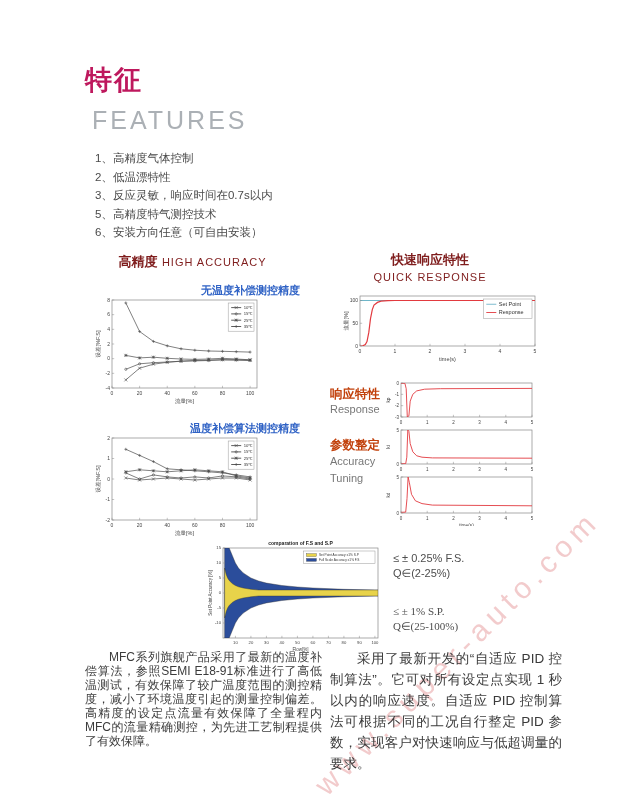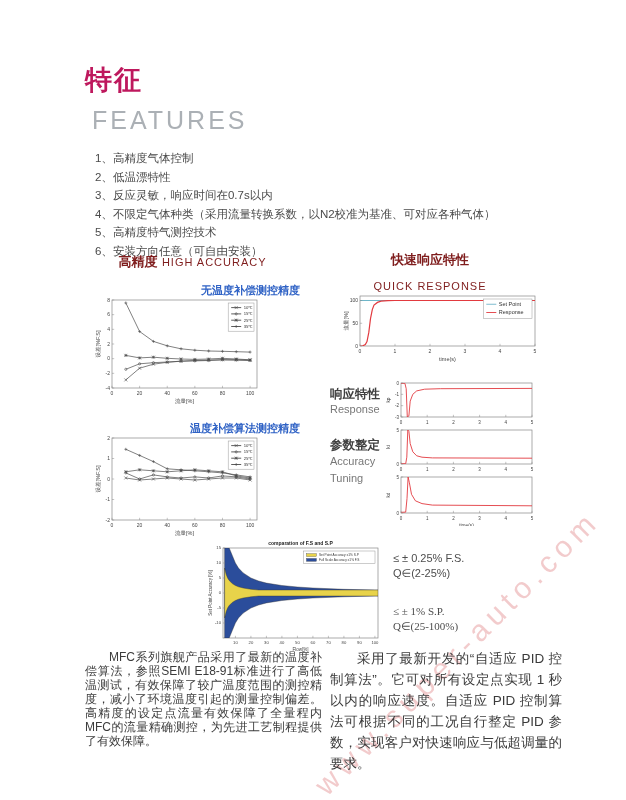--- a/index.html
+++ b/index.html
@@ -12,34 +12,34 @@
          color:#be185d;letter-spacing:2px;z-index:2;}
   .subtitle{position:absolute;left:85px;top:106px;font-size:25px;color:#abb0b5;
             letter-spacing:3px;z-index:2;margin-left:7px;}
   .features{position:absolute;left:95px;top:149px;font-size:11.5px;color:#4a4a4a;
             line-height:18.5px;z-index:2;}
   .colhead{position:absolute;text-align:center;color:#7f1d1d;z-index:2;}
   #lh{left:85px;top:252px;width:215px;}
   #rh{left:345px;top:250px;width:170px;}
   .colhead .zh{font-size:13px;font-weight:600;}
   .colhead .en{font-size:11px;letter-spacing:1px;}
-  #rh .en{display:block;margin-top:11px;}
+  #rh .en{display:block;margin-top:2px;}
   .ctitle{position:absolute;left:85px;width:215px;text-align:right;font-size:11px;
           font-weight:600;color:#2f62c5;z-index:2;}
   #ct0{top:283px;} #ct1{top:421px;}
   .chart{position:absolute;z-index:2;background:#fff;}
   #chart0{left:90px;top:296px;width:172px;height:114px;}
   #chart1{left:90px;top:434px;width:172px;height:108px;}
   #chart2{left:338px;top:292px;width:202px;height:74px;}
   #chart3{left:386px;top:380px;width:150px;height:50px;}
   #chart4{left:386px;top:427px;width:150px;height:50px;}
   #chart5{left:386px;top:474px;width:150px;height:52px;}
   #chart6{left:196px;top:538px;width:186px;height:122px;}
   .slabel{position:absolute;z-index:2;}
-  .slabel.zh{font-size:12.5px;font-weight:600;color:#404040;}
+  .slabel.zh{font-size:12.5px;font-weight:600;color:#c2410c;}
   .slabel.en{font-size:11px;color:#777;}
   #resp-zh{left:330px;top:386px;} #resp-en{left:330px;top:403px;}
   #tune-zh{left:330px;top:437px;} #tune-en1{left:330px;top:455px;} #tune-en2{left:330px;top:472px;}
   .annot{position:absolute;left:393px;font-size:11px;color:#4d4d4d;line-height:15px;z-index:2;}
   #annot-fs{top:551px;} #annot-sp{top:604px;font-family:Liberation Serif, serif;}
   .para{position:absolute;font-size:12px;line-height:14px;color:#3b3b3b;
         text-align:justify;text-indent:2em;z-index:2;}
   #para-left{left:85px;top:650px;width:237px;}
   #para-right{left:330px;top:648px;width:232px;font-size:13.5px;line-height:21px;}
   svg text{font-family:"Liberation Sans",sans-serif;}
@@ -50,21 +50,20 @@
 <div class="page">
   <div class="wm">www.super-auto.com</div>
 
   <h1 class="title">特征</h1>
   <div class="subtitle">FEATURES</div>
 
   <div class="features">
     <div>1、高精度气体控制</div>
     <div>2、低温漂特性</div>
     <div>3、反应灵敏，响应时间在0.7s以内</div>
-    <div>4、不限定气体种类（采用流量转换系数，以N2校准为基准、可对应各种气体）</div>
     <div>5、高精度特气测控技术</div>
     <div>6、安装方向任意（可自由安装）</div>
   </div>
 
   <div class="colhead" id="lh">
     <span class="zh">高精度</span>
     <span class="en">HIGH ACCURACY</span>
   </div>
   <div class="colhead" id="rh">
     <span class="zh">快速响应特性</span>

